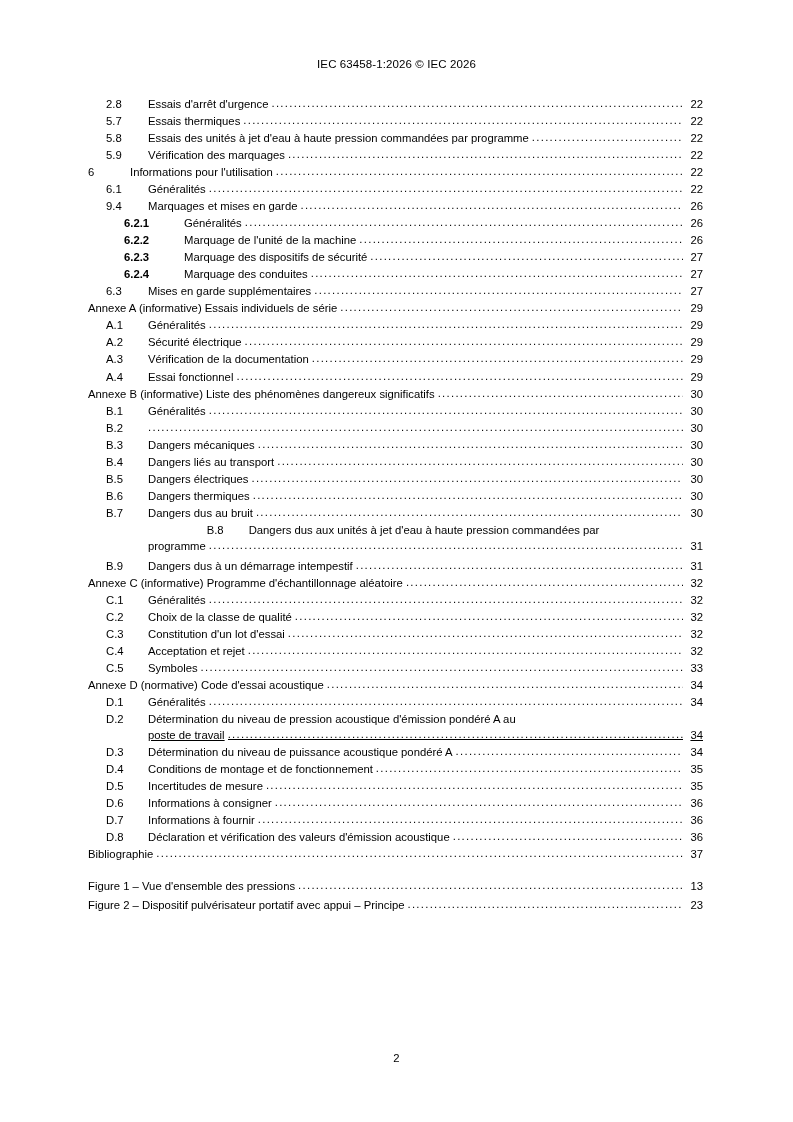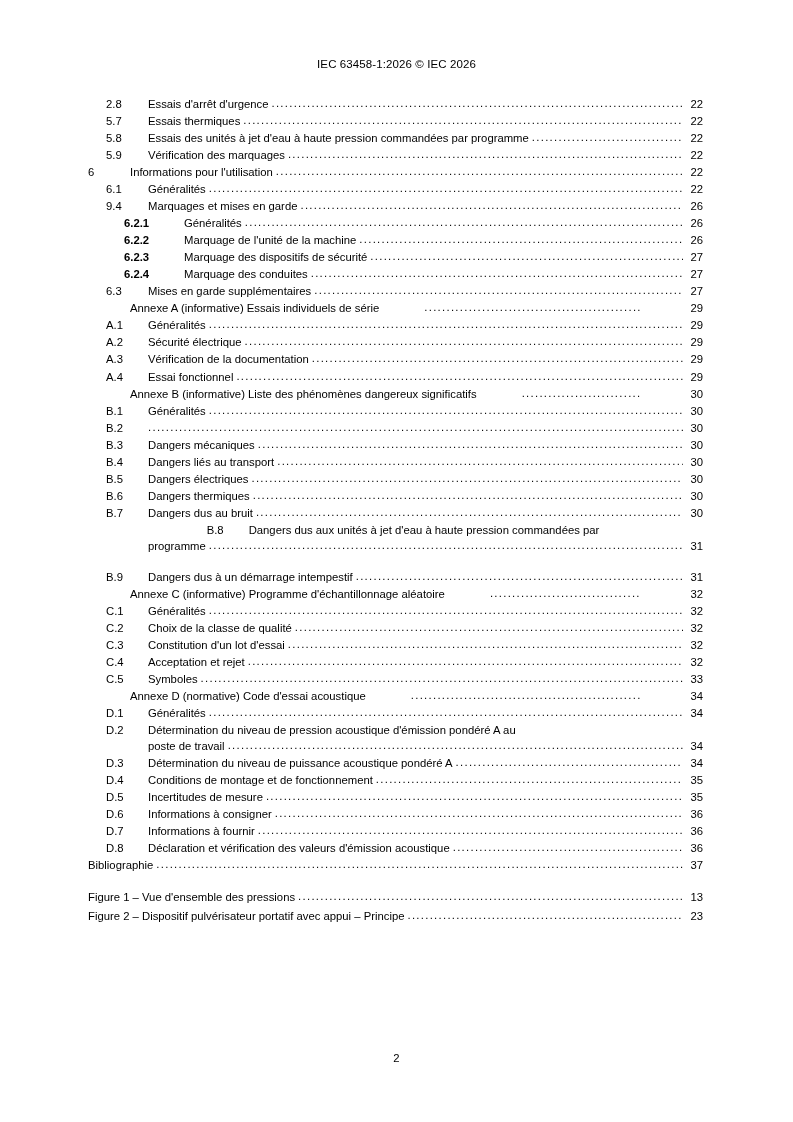--- a/index.html
+++ b/index.html
@@ -63,21 +63,21 @@
     text-align: right;
     padding-left: 4px;
     min-width: 16px;
   }
   .lvl1 { padding-left: 0px; }
   .lvl1 > .num { width: 42px; }
   .lvl2 { padding-left: 18px; }
   .lvl2 > .num { width: 42px; }
   .lvl3 { padding-left: 36px; }
   .lvl3 > .num { width: 60px; font-weight: bold; }
-  .annex-head { padding-left: 0px; gap: 42px; }
+  .annex-head { padding-left: 0px; }
   .annex-head > .num { width: 0px; }
   .biblio { padding-left: 0px; }
   .biblio > .num { width: 0px; }
 
   .wrap-row {
     display: block;
     font-size: 11.3px;
     line-height: 1.42;
     margin-bottom: 1.0px;
   }
@@ -262,21 +262,21 @@
         <span class="num">B.7</span>
         <span class="txt">Dangers dus au bruit</span>
         <span class="leader">........................................................................................................................................................................................................</span>
         <span class="pg">30</span>
       </div>
       <div class="wrap-row">
         <div class="l1 row lvl2" style="margin-bottom: 0px; justify-content: center;">
           <span class="num">B.8</span>
           <span class="txt">Dangers dus aux unités à jet d'eau à haute pression commandées par</span>
         </div>
-        <div class="l2 row lvl2" style="margin-bottom: 15px;">
+        <div class="l2 row lvl2" style="margin-bottom: 4px;">
           <span class="num"></span>
           <span class="txt">programme</span>
           <span class="leader">........................................................................................................................................................................................................</span>
           <span class="pg">31</span>
         </div>
       </div>
       <div class="row lvl2">
         <span class="num">B.9</span>
         <span class="txt">Dangers dus à un démarrage intempestif</span>
         <span class="leader">........................................................................................................................................................................................................</span>
@@ -328,21 +328,21 @@
         <span class="num">D.1</span>
         <span class="txt">Généralités</span>
         <span class="leader">........................................................................................................................................................................................................</span>
         <span class="pg">34</span>
       </div>
       <div class="wrap-row">
         <div class="l1 row lvl2" style="margin-bottom: 0px; align-items: flex-end;">
           <span class="num">D.2</span>
           <span class="txt">Détermination du niveau de pression acoustique d'émission pondéré A au</span>
         </div>
-        <div class="l2 row lvl2" style="margin-bottom: 0px;">
+        <div class="l2 row lvl2" style="margin-bottom: 0px; text-decoration: underline;">
           <span class="num"></span>
           <span class="txt">poste de travail</span>
           <span class="leader">........................................................................................................................................................................................................</span>
           <span class="pg">34</span>
         </div>
       </div>
       <div class="row lvl2">
         <span class="num">D.3</span>
         <span class="txt">Détermination du niveau de puissance acoustique pondéré A</span>
         <span class="leader">........................................................................................................................................................................................................</span>

